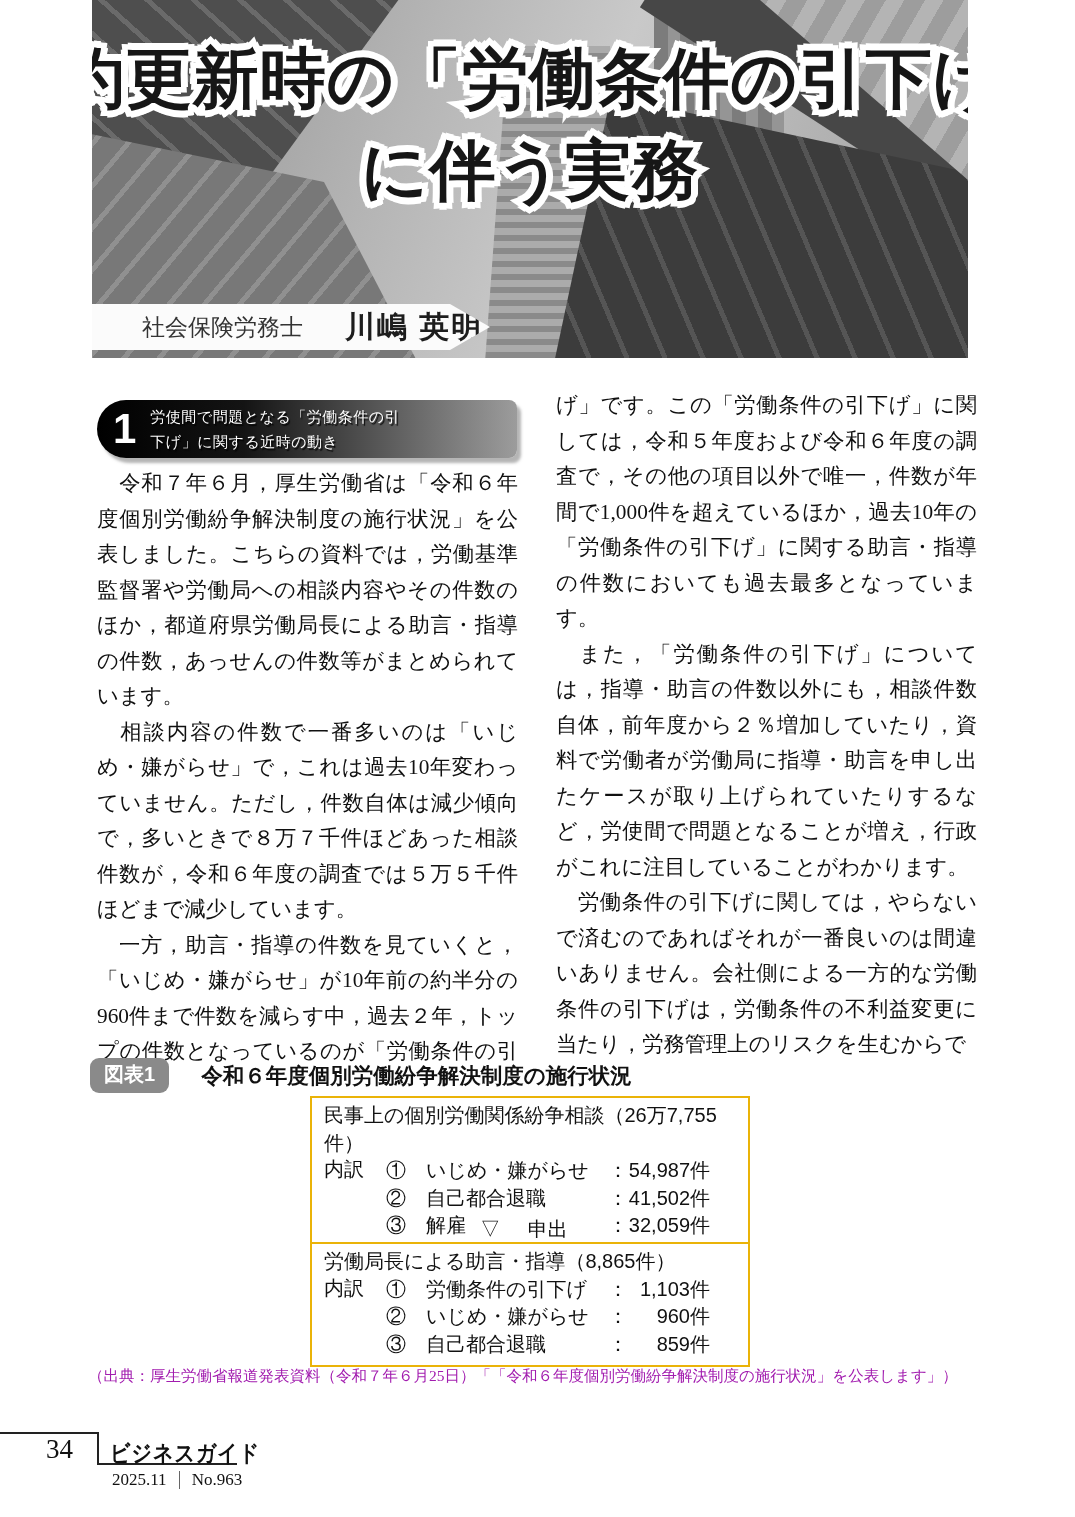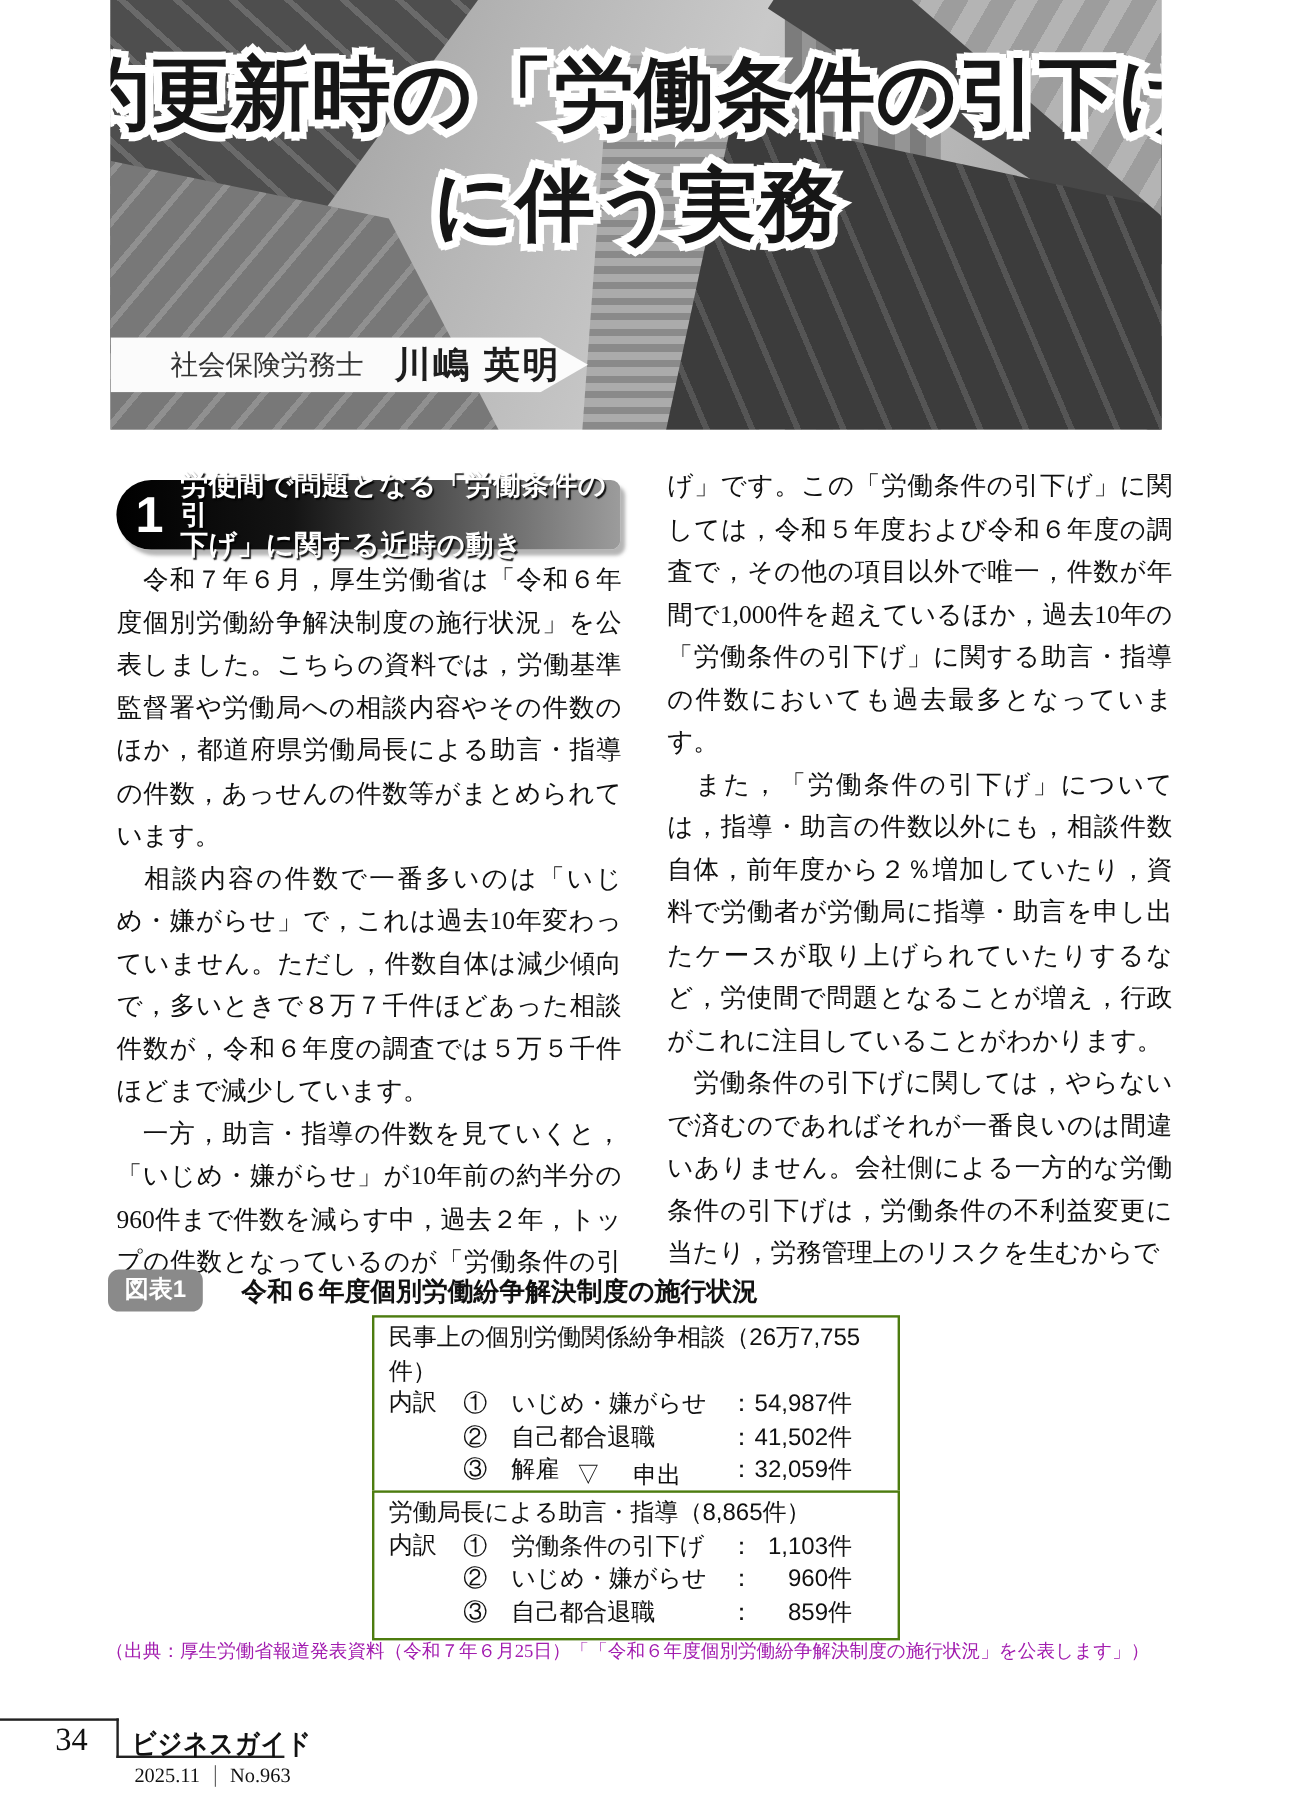--- a/index.html
+++ b/index.html
@@ -45,61 +45,61 @@
     position:absolute; left:50%; transform:translateX(-50%);
     white-space:nowrap; font-family:"Liberation Sans", sans-serif;
     font-weight:bold; font-size:66px; line-height:88px; letter-spacing:1px;
   }
   .t-stroke { color:#fff; -webkit-text-stroke:11px #ffffff;
     text-shadow:-5px -5px 0 #fff,5px -5px 0 #fff,-5px 5px 0 #fff,5px 5px 0 #fff,
                 -7px 0 0 #fff,7px 0 0 #fff,0 -7px 0 #fff,0 7px 0 #fff; }
   .t-fill { color:#161616; }
 
   .author-banner {
-    position:absolute; left:0; top:281px; width:398px; height:46px;
+    position:absolute; left:0; top:304px; width:398px; height:46px;
     background:#fbfbfb;
     clip-path:polygon(0 0,358px 0,398px 23px,358px 46px,0 46px);
     display:flex; align-items:center; box-sizing:border-box;
-    padding-left:50px; gap:26px;
+    padding-left:50px; gap:42px;
     font-family:"Liberation Sans", sans-serif;
   }
   .author-role { font-size:23px; color:#333; }
   .author-name { font-size:30px; font-weight:bold; color:#1d1d1d; letter-spacing:2px; }
 
   
   .sec1 {
     position:absolute; left:97px; top:400px; width:420px; height:58px;
     border-radius:29px 8px 8px 29px;
     background:linear-gradient(to right,#000 0%,#141414 35%,#9c9c9c 100%);
     box-shadow:4px 5px 3px rgba(120,120,120,0.55);
     display:flex; align-items:center; box-sizing:border-box;
     padding-left:16px; gap:14px;
   }
   .sec1-num { color:#fff; font-size:42px; font-weight:bold; line-height:1;
     font-family:"Liberation Sans", sans-serif; }
-  .sec1-text { color:#fff; font-weight:bold; font-size:23px; line-height:25px;
+  .sec1-text { color:#fff; font-weight:normal; font-size:15px; line-height:25px;
     font-family:"Liberation Sans", sans-serif; letter-spacing:0.5px;
     text-shadow:1.5px 1.5px 1px rgba(0,0,0,0.9); }
 
   
   .col { position:absolute; width:421px; font-size:21.3px; line-height:35.5px;
     text-align:justify; color:#101010; overflow:hidden; }
   .col p { margin:0; }
   .col-left  { left:97px;  top:466px; height:604px; }
   .col-right { left:556px; top:388px; height:682px; }
 
   
   .figure { position:absolute; left:0; top:1058px; width:1075px; height:345px; }
   .fig-head { position:absolute; left:90px; top:0; display:flex; align-items:center; gap:32px; }
   .fig-label { background:#8a8a8a; color:#fff; border-radius:9px;
     font-family:"Liberation Sans", sans-serif; font-weight:bold; font-size:20px;
     padding:3px 14px 5px; }
   .fig-title { font-family:"Liberation Sans", sans-serif; font-weight:bold;
     font-size:21.5px; color:#111; }
-  .fig-box { position:absolute; left:310px; width:440px; border:2px solid #4d7c0f;
+  .fig-box { position:absolute; left:310px; width:440px; border:2px solid #eab308;
     background:#fff; box-sizing:border-box; padding:4px 12px 7px;
     font-family:"Liberation Sans", sans-serif; font-size:20px; line-height:27.5px;
     color:#111; font-weight:500; }
   .box1 { top:38px; }
   .box2 { top:184px; }
   .frow { display:flex; }
   .c-uchi { width:62px;font-family:Liberation Mono, monospace; }
   .c-num  { width:40px; }
   .c-label{ width:182px; }
   .c-val  { width:62px; text-align:right; }

